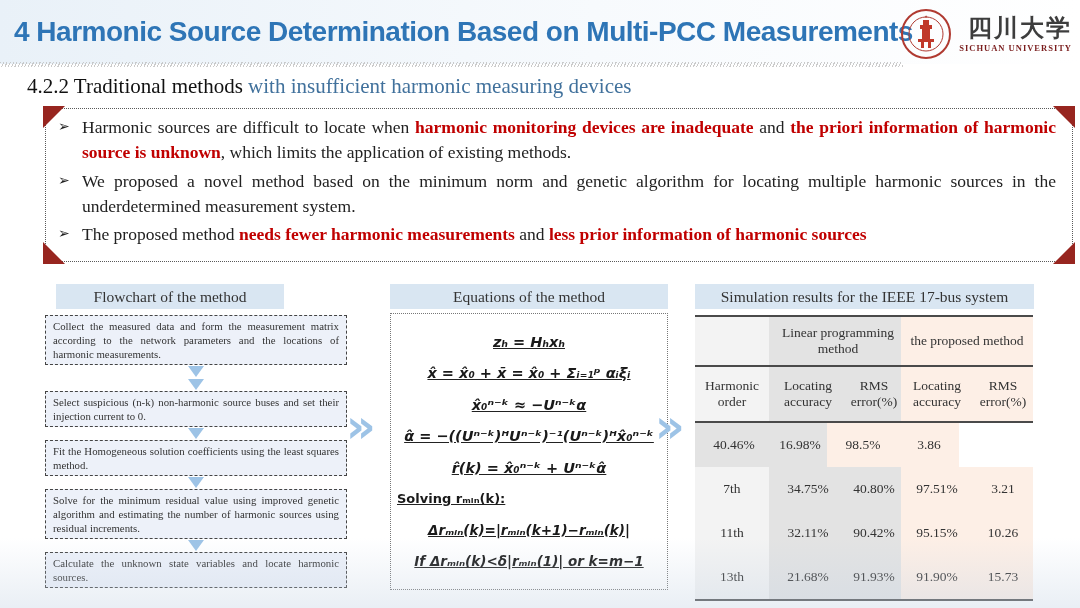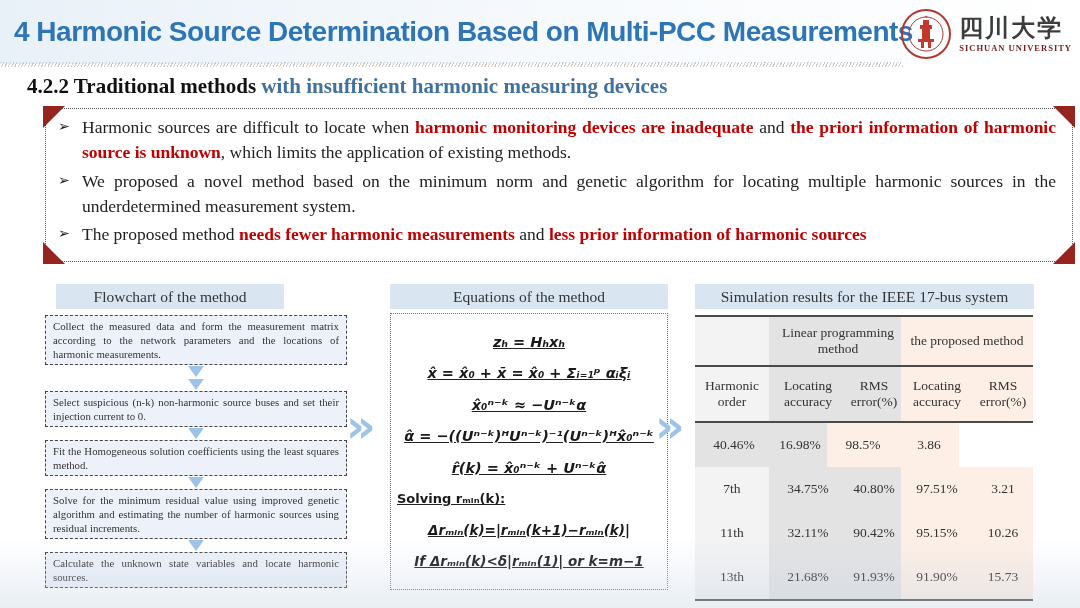--- a/index.html
+++ b/index.html
@@ -8,26 +8,26 @@
   
   #header-bar{position:absolute;left:0;top:0;width:100%;height:64px;
               background:linear-gradient(90deg,#e9f1f8 0%,#f7fafd 55%,#ffffff 100%);}
   #page-title{position:absolute;left:14px;top:16px;font-family:"Liberation Sans",sans-serif;
               font-weight:bold;font-size:28px;color:#2e75b6;letter-spacing:-0.5px;white-space:nowrap;}
   #title-divider{position:absolute;left:0;top:62px;width:903px;height:5px;opacity:.85;
               background:repeating-linear-gradient(115deg,#c2c2c2 0 1px,transparent 1px 3px);}
   
   #logo{position:absolute;right:8px;top:8px;display:flex;align-items:center;gap:7px;}
   #logo-seal{width:52px;height:52px;}
-  #logo-text{display:flex;flex-direction:column;align-items:flex-start;line-height:1;}
+  #logo-text{display:flex;flex-direction:column;align-items:flex-end;line-height:1;}
   #logo-cn{font-size:24px;font-weight:bold;color:#3d3d3d;letter-spacing:2px;}
   #logo-en{font-size:8.5px;letter-spacing:1px;color:#7a1d1d;font-weight:bold;margin-top:4px;
            font-family:"Liberation Serif",serif;}
   
-  #subtitle{position:absolute;left:27px;top:74px;font-size:21px;font-weight:bold;white-space:nowrap;}
+  #subtitle{position:absolute;left:27px;top:74px;font-size:21px;font-weight:normal;white-space:nowrap;}
   #subtitle .st-black{color:#111;}
   #subtitle .st-blue{color:#41719c;}
   
   #key-box{position:absolute;left:45px;top:108px;width:1028px;height:154px;
            border:1.5px dotted #5a5a5a;box-sizing:border-box;padding:6px 16px 4px 12px;}
   .corner{position:absolute;width:0;height:0;border-style:solid;}
   .corner.tl{left:-3px;top:-3px;border-width:22px 22px 0 0;border-color:#97251f transparent transparent transparent;}
   .corner.tr{right:-3px;top:-3px;border-width:0 22px 22px 0;border-color:transparent #97251f transparent transparent;}
   .corner.bl{left:-3px;bottom:-3px;border-width:22px 0 0 22px;border-color:transparent transparent transparent #97251f;}
   .corner.br{right:-3px;bottom:-3px;border-width:0 0 22px 22px;border-color:transparent transparent #97251f transparent;}

